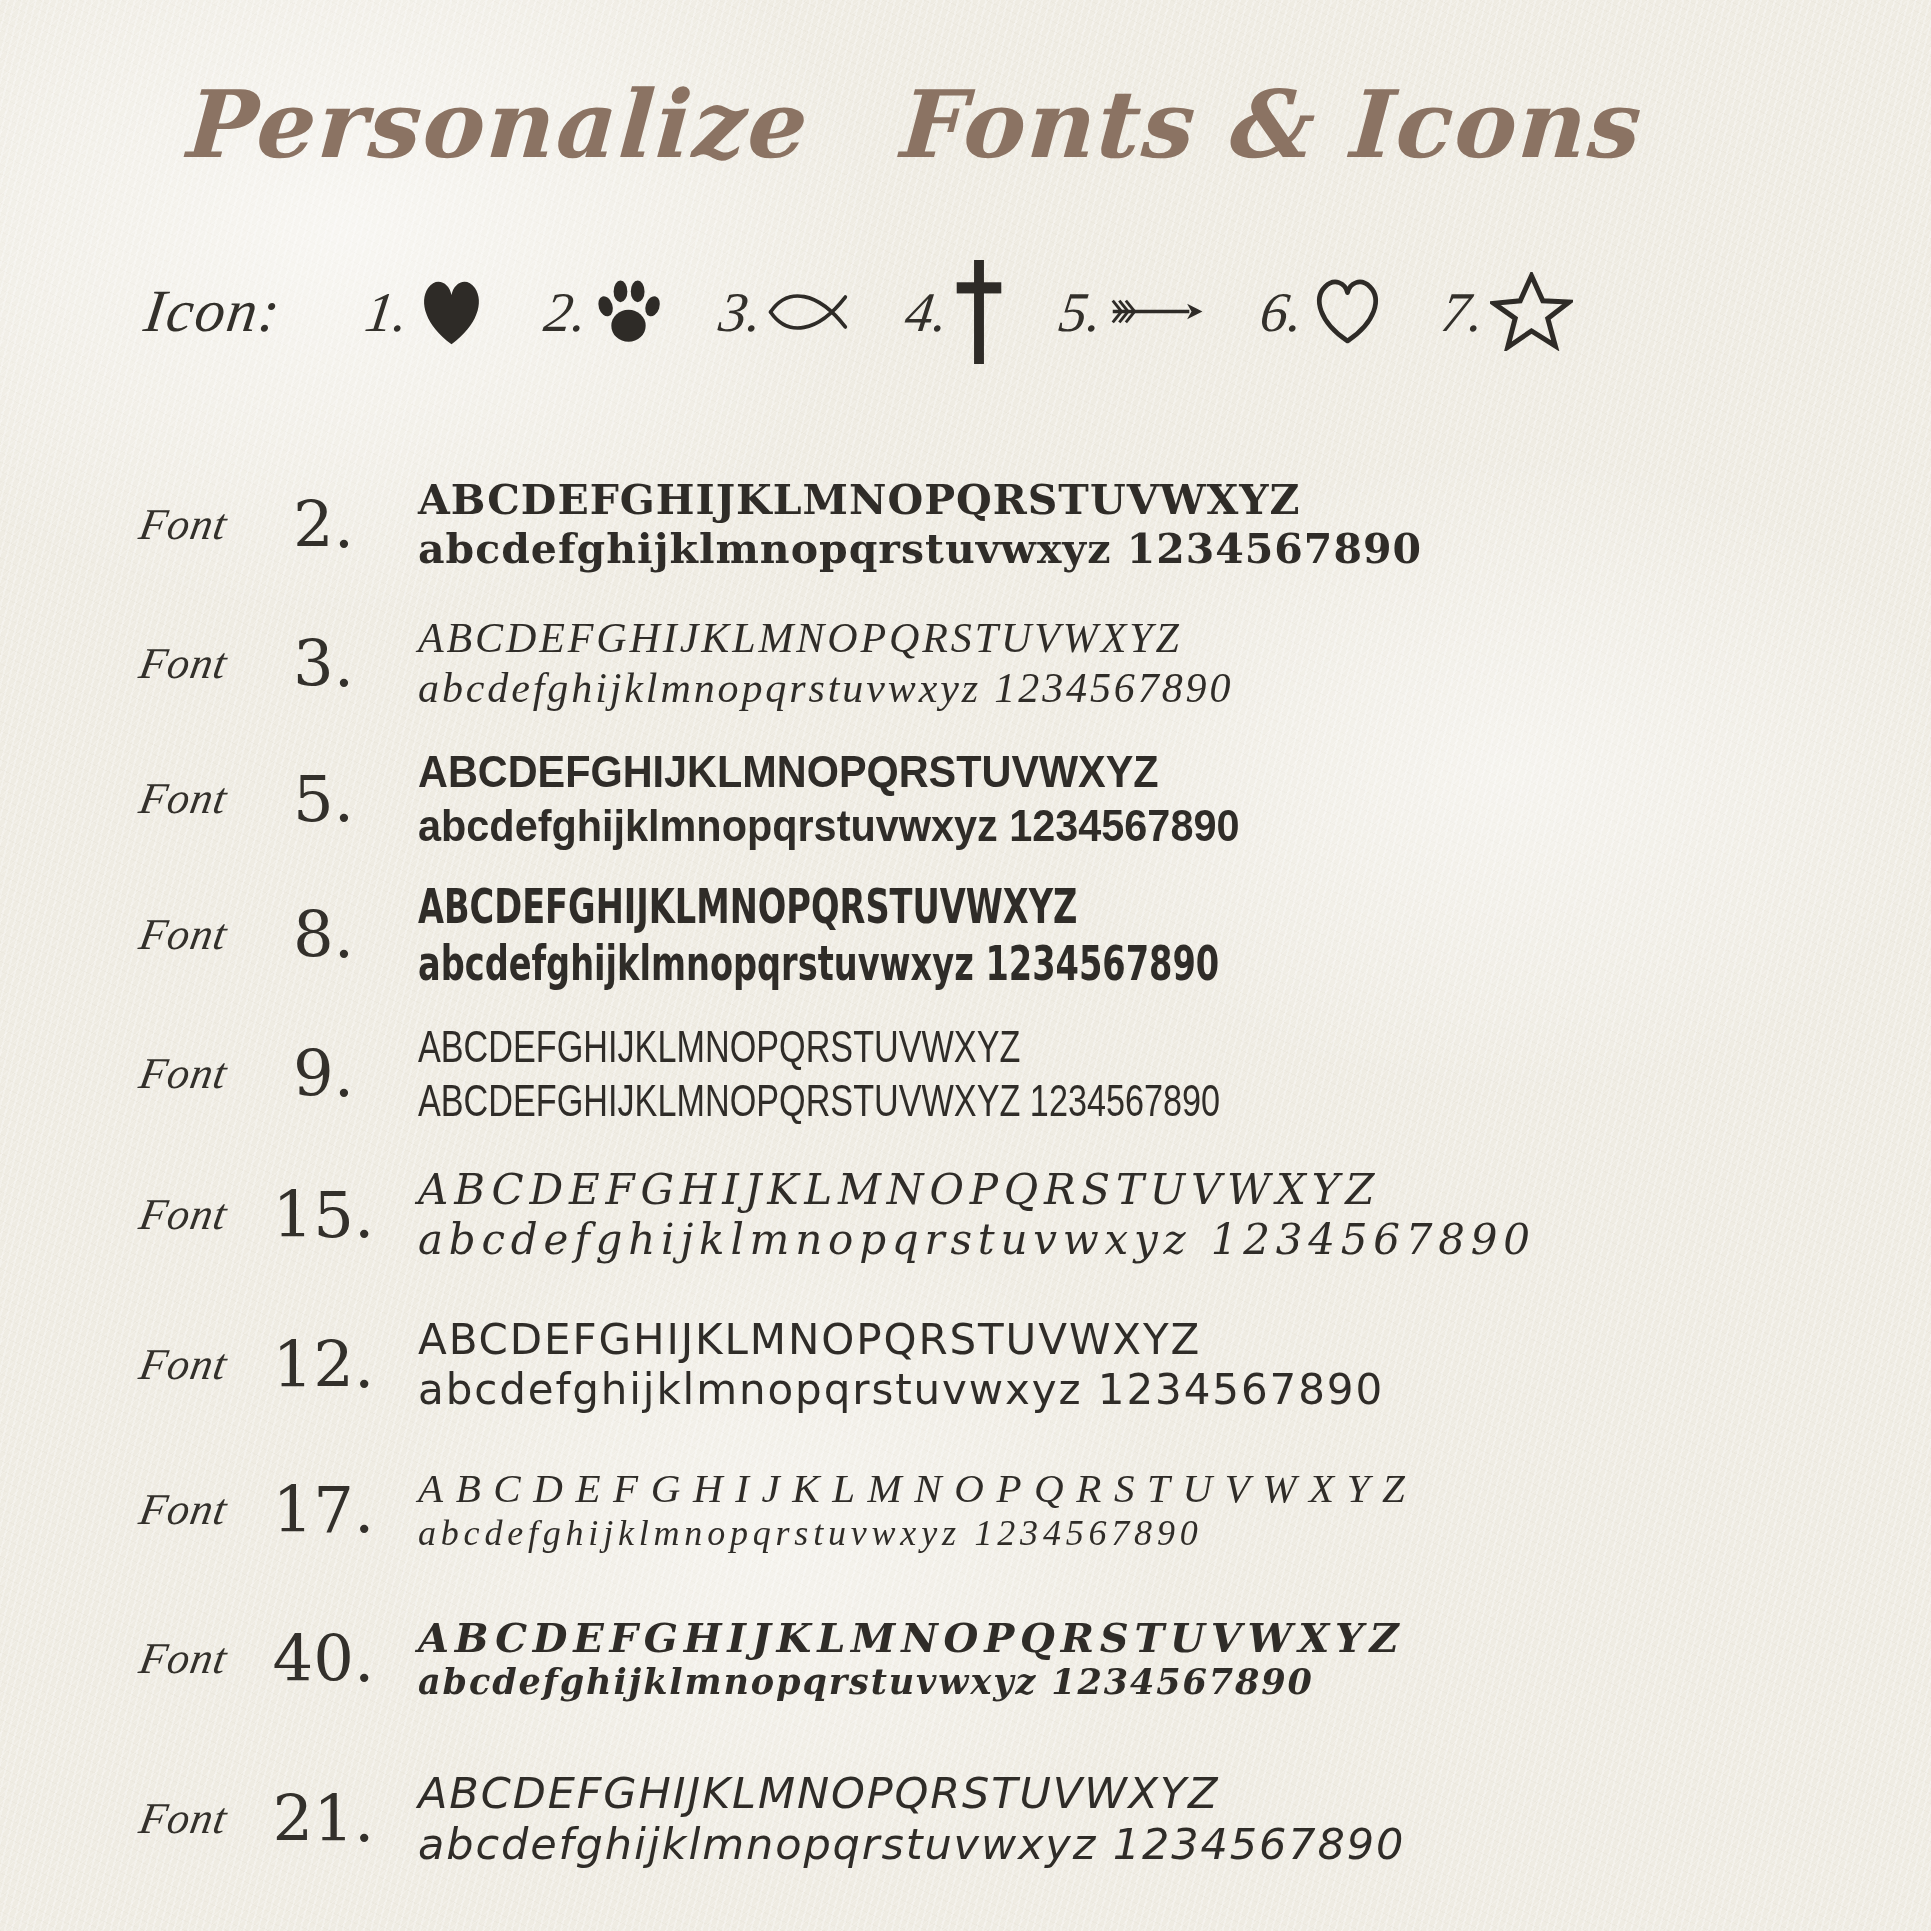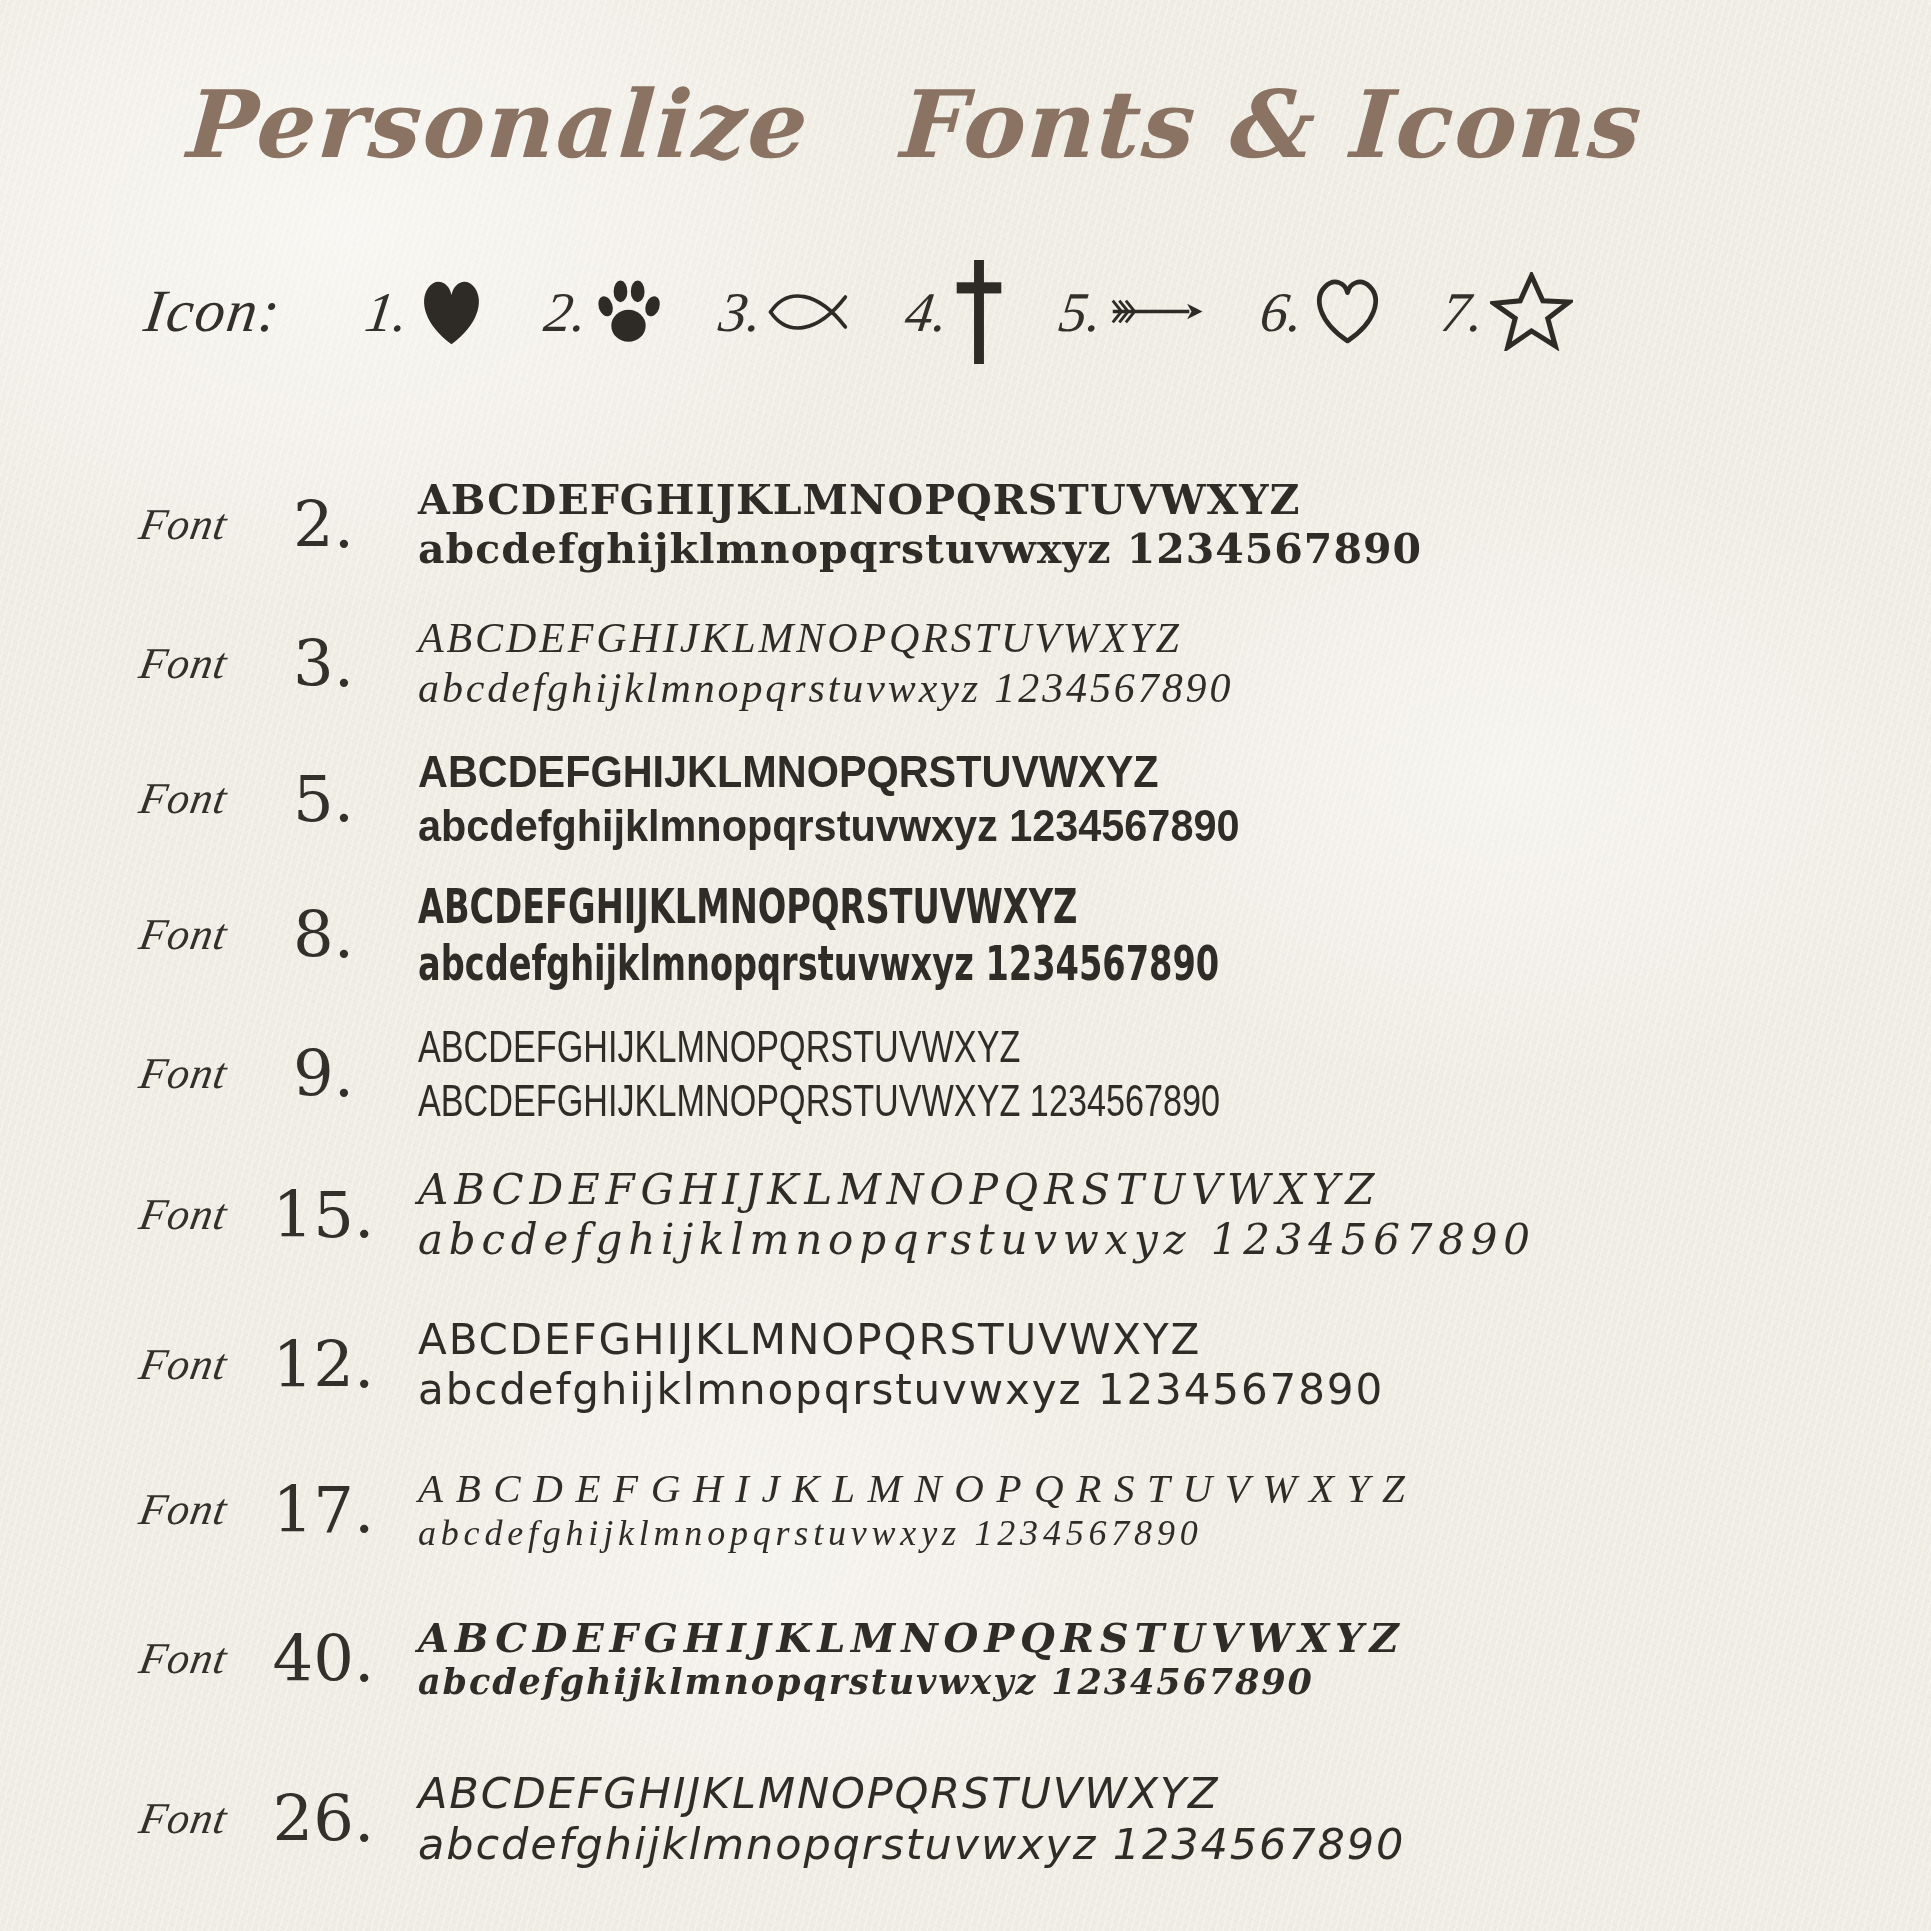--- a/index.html
+++ b/index.html
@@ -250,21 +250,21 @@
     <span class="row-label">Font</span>
     <span class="row-num">40.</span>
     <span class="specimen">
       <div class="line l1">ABCDEFGHIJKLMNOPQRSTUVWXYZ</div>
       <div class="line l2">abcdefghijklmnopqrstuvwxyz 1234567890</div>
     </span>
   </div>
 
   <div class="font-row r9 f26">
     <span class="row-label">Font</span>
-    <span class="row-num">26.</span>
+    <span class="row-num">21.</span>
     <span class="specimen">
       <div class="line l1">ABCDEFGHIJKLMNOPQRSTUVWXYZ</div>
       <div class="line l2">abcdefghijklmnopqrstuvwxyz 1234567890</div>
     </span>
   </div>
 
 </div>
 
 
 </body></html>

